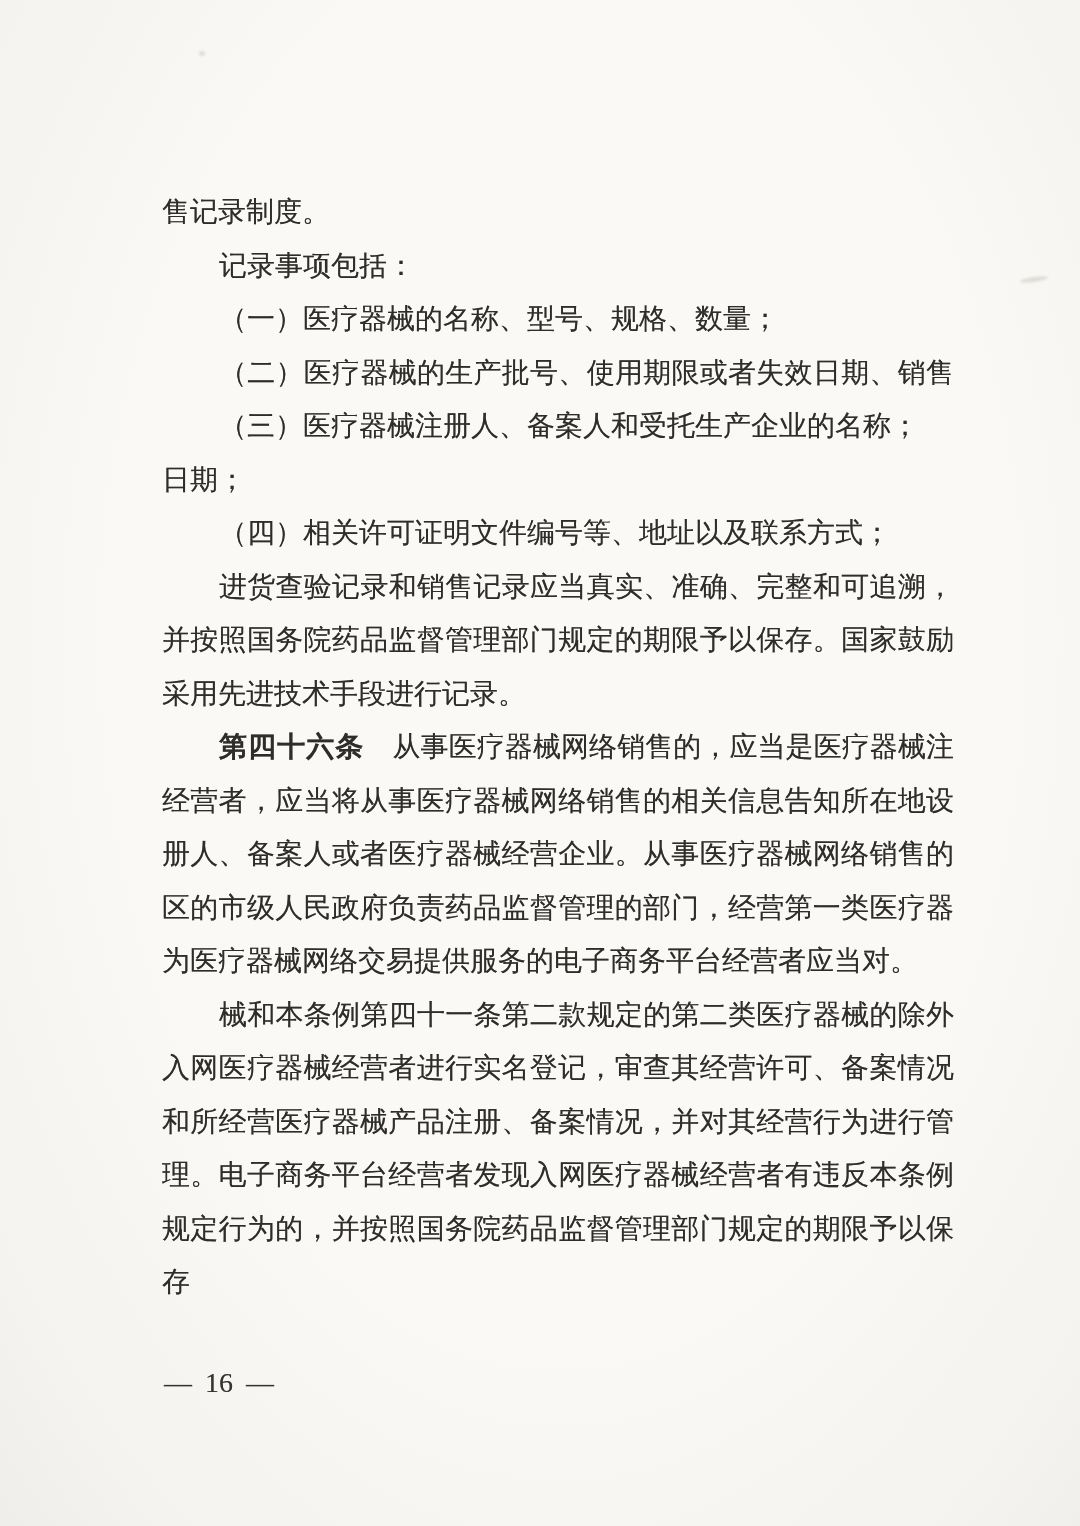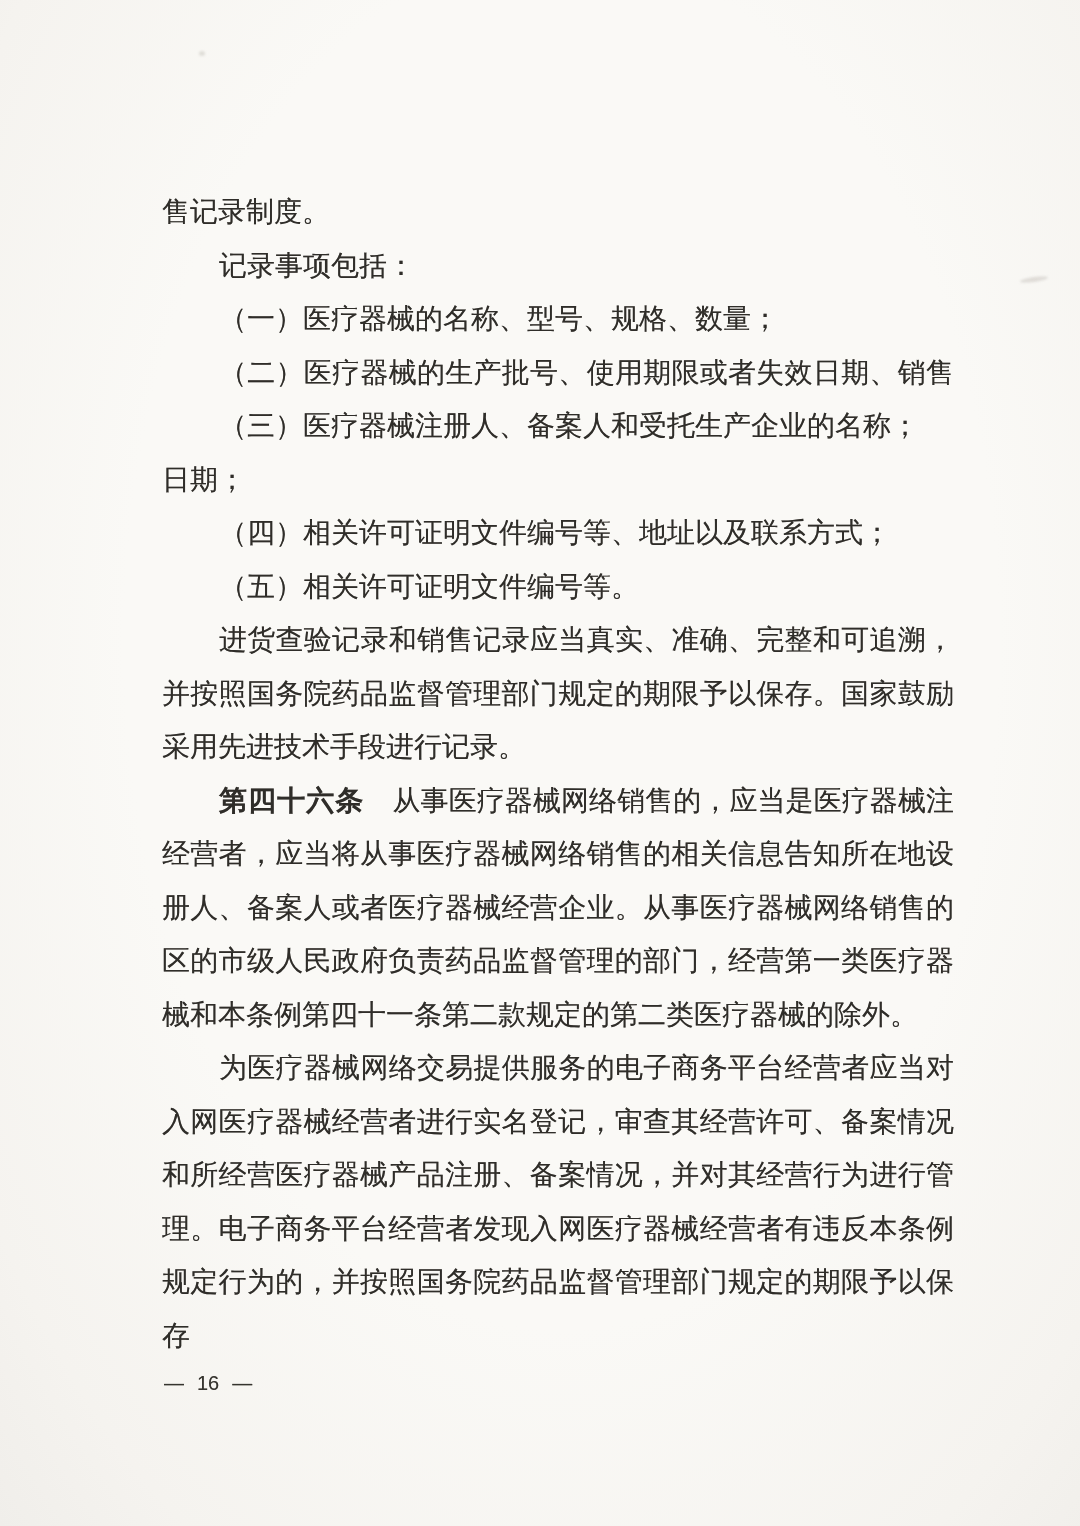--- a/index.html
+++ b/index.html
@@ -49,22 +49,22 @@
     font-weight: 700;
     font-family: "Liberation Sans", "DejaVu Sans", sans-serif;
     letter-spacing: 1px;
   }
   .footer {
     position: absolute;
     left: 164px;
     top: 1366px;
     height: 34px;
     line-height: 34px;
-    font-family: Liberation Sans, sans-serif;
-    font-size: 20px;
+    font-family: Liberation Serif, serif;
+    font-size: 28px;
     color: #36342f;
     text-shadow: 0 0 0.5px rgba(62, 59, 54, 0.5);
   }
   .footer span { vertical-align: baseline; }
   .footer .gap { display: inline-block; width: 13px; }
   
   .speck-a {
     position: absolute;
     left: 1020px;
     top: 277px;
@@ -94,30 +94,29 @@
   <div class="speck-b"></div>
 
   <div class="content" id="doc-lines">
       <div class="line"><span class="run">售记录制度。</span></div>
       <div class="line indent-2"><span class="run">记录事项包括：</span></div>
       <div class="line indent-2"><span class="run">（一）医疗器械的名称、型号、规格、数量；</span></div>
       <div class="line fill indent-2"><span class="run">（二）医疗器械的生产批号、使用期限或者失效日期、销售</span></div>
       <div class="line indent-2"><span class="run">（三）医疗器械注册人、备案人和受托生产企业的名称；</span></div>
       <div class="line"><span class="run">日期；</span></div>
       <div class="line indent-2"><span class="run">（四）相关许可证明文件编号等、地址以及联系方式；</span></div>
-      <div class="line indent-2"><span class="run">（五）相关许可证明文件编号等。</span></div>
       <div class="line fill indent-2"><span class="run">进货查验记录和销售记录应当真实、准确、完整和可追溯，</span></div>
       <div class="line fill"><span class="run">并按照国务院药品监督管理部门规定的期限予以保存。国家鼓励</span></div>
       <div class="line"><span class="run">采用先进技术手段进行记录。</span></div>
       <div class="line fill indent-2"><span class="run bold-run">第四十六条</span><span class="run">　从事医疗器械网络销售的，应当是医疗器械注</span></div>
       <div class="line fill"><span class="run">经营者，应当将从事医疗器械网络销售的相关信息告知所在地设</span></div>
       <div class="line fill"><span class="run">册人、备案人或者医疗器械经营企业。从事医疗器械网络销售的</span></div>
       <div class="line fill"><span class="run">区的市级人民政府负责药品监督管理的部门，经营第一类医疗器</span></div>
-      <div class="line"><span class="run">械和本条例第四十一条第二款规定的第二类医疗器械的除外。</span></div>
-      <div class="line fill indent-2"><span class="run">为医疗器械网络交易提供服务的电子商务平台经营者应当对</span></div>
+      <div class="line"><span class="run">为医疗器械网络交易提供服务的电子商务平台经营者应当对。</span></div>
+      <div class="line fill indent-2"><span class="run">械和本条例第四十一条第二款规定的第二类医疗器械的除外</span></div>
       <div class="line fill"><span class="run">入网医疗器械经营者进行实名登记，审查其经营许可、备案情况</span></div>
       <div class="line fill"><span class="run">和所经营医疗器械产品注册、备案情况，并对其经营行为进行管</span></div>
       <div class="line fill"><span class="run">理。电子商务平台经营者发现入网医疗器械经营者有违反本条例</span></div>
       <div class="line fill"><span class="run">规定行为的，并按照国务院药品监督管理部门规定的期限予以保存</span></div>
     </div>
 
   <div class="footer"><span>—</span><span class="gap"></span><span>16</span><span class="gap"></span><span>—</span></div>
 </div>
 
 </body></html>

